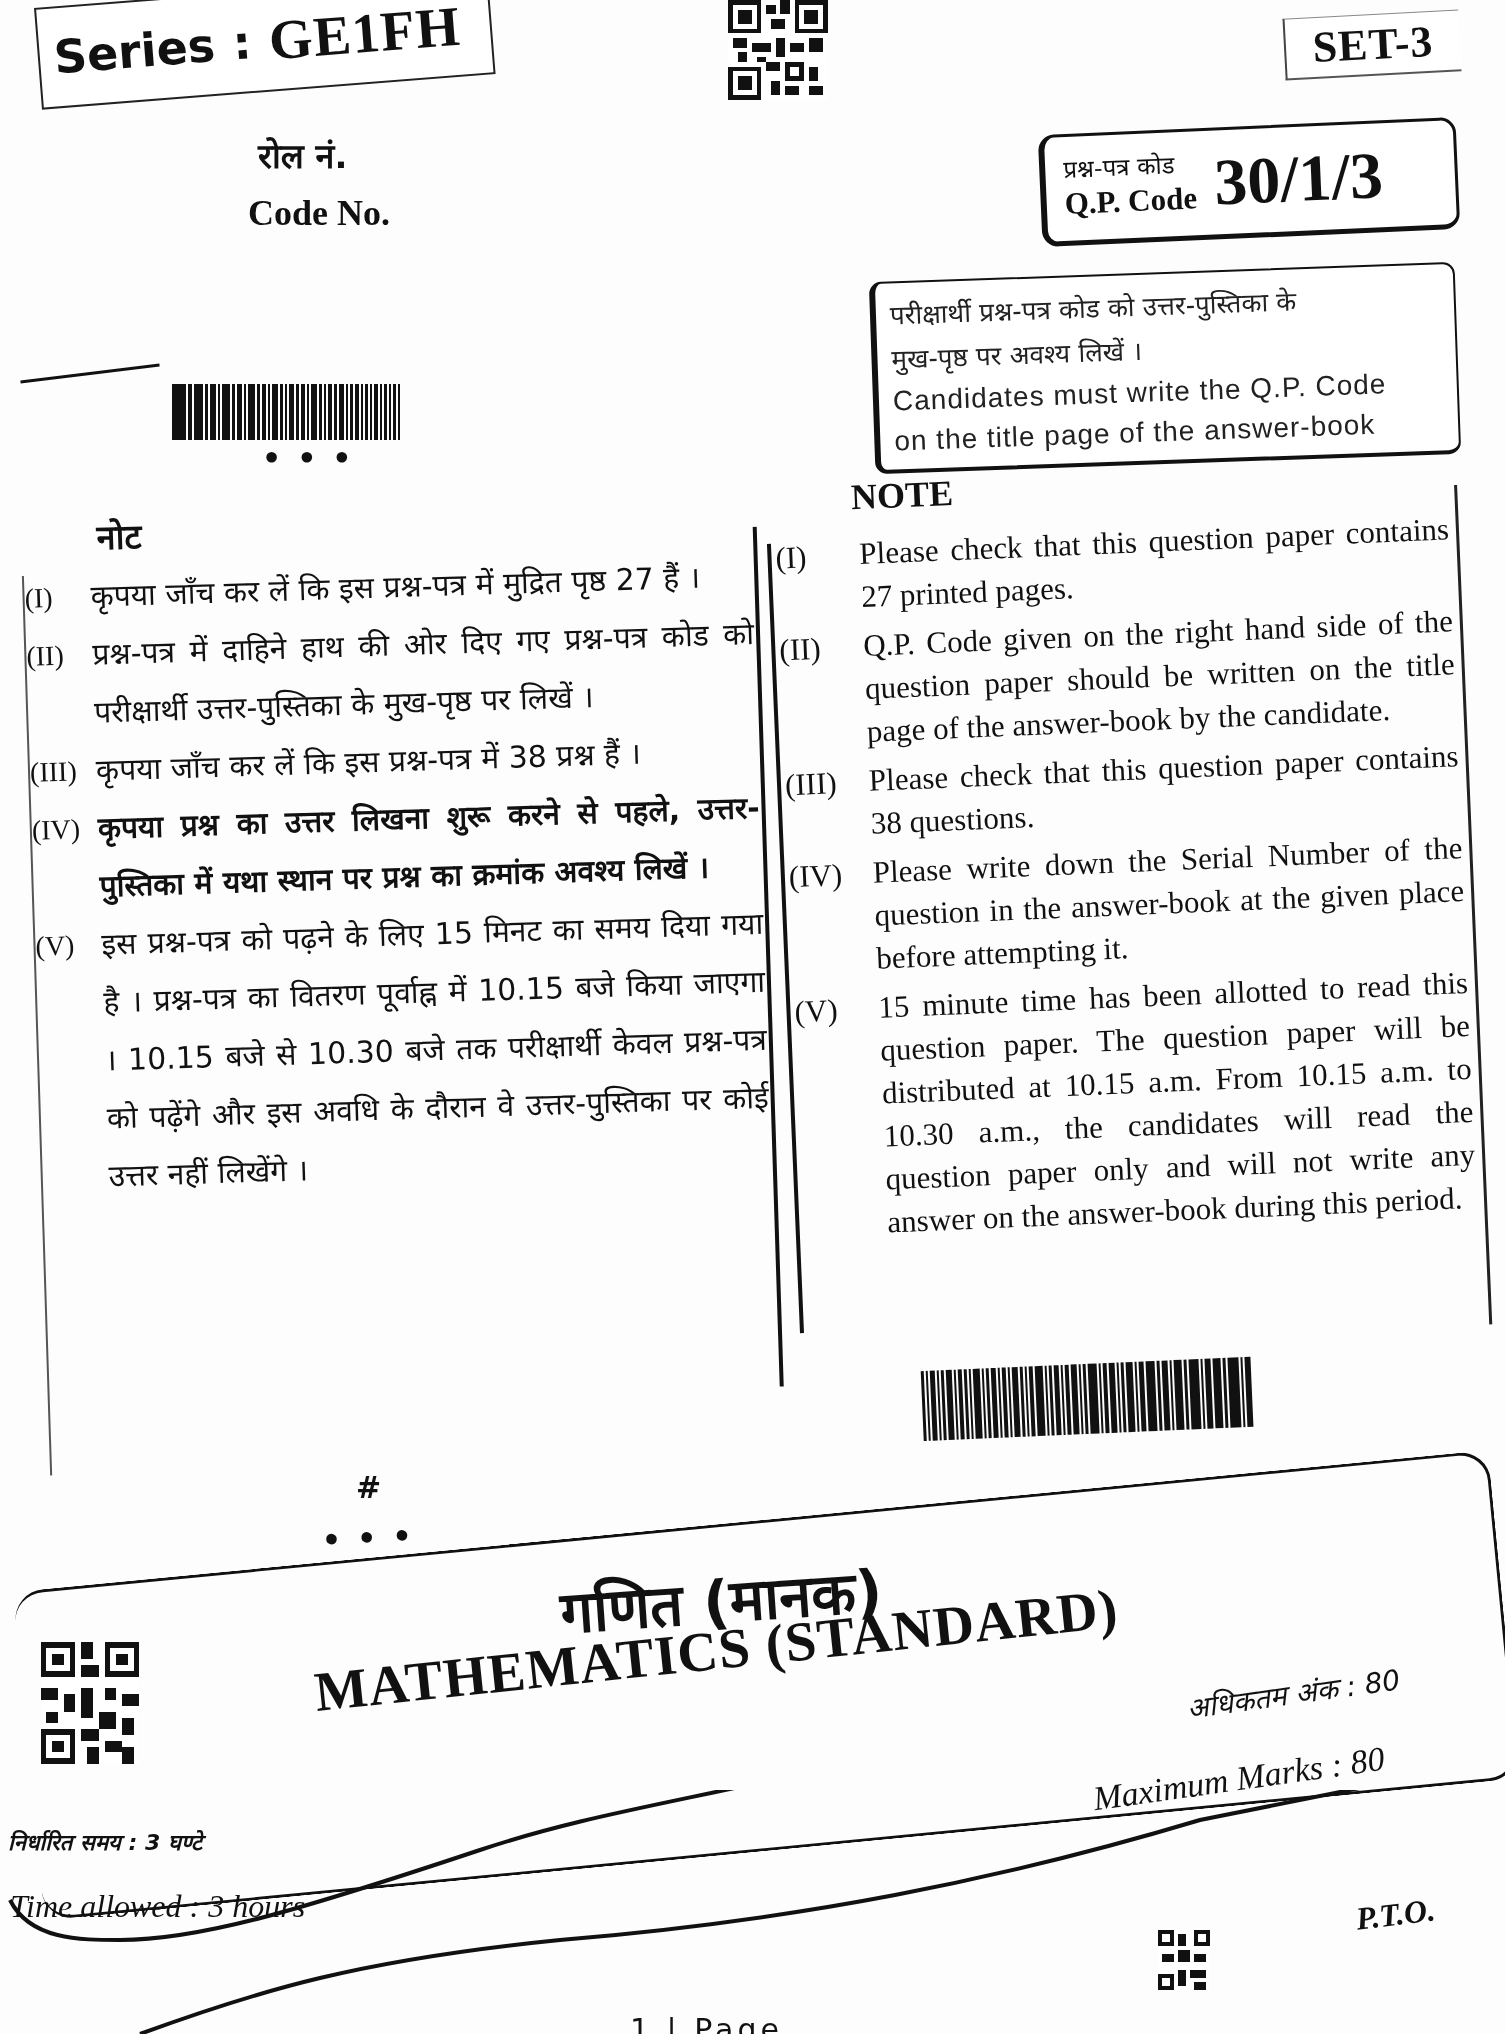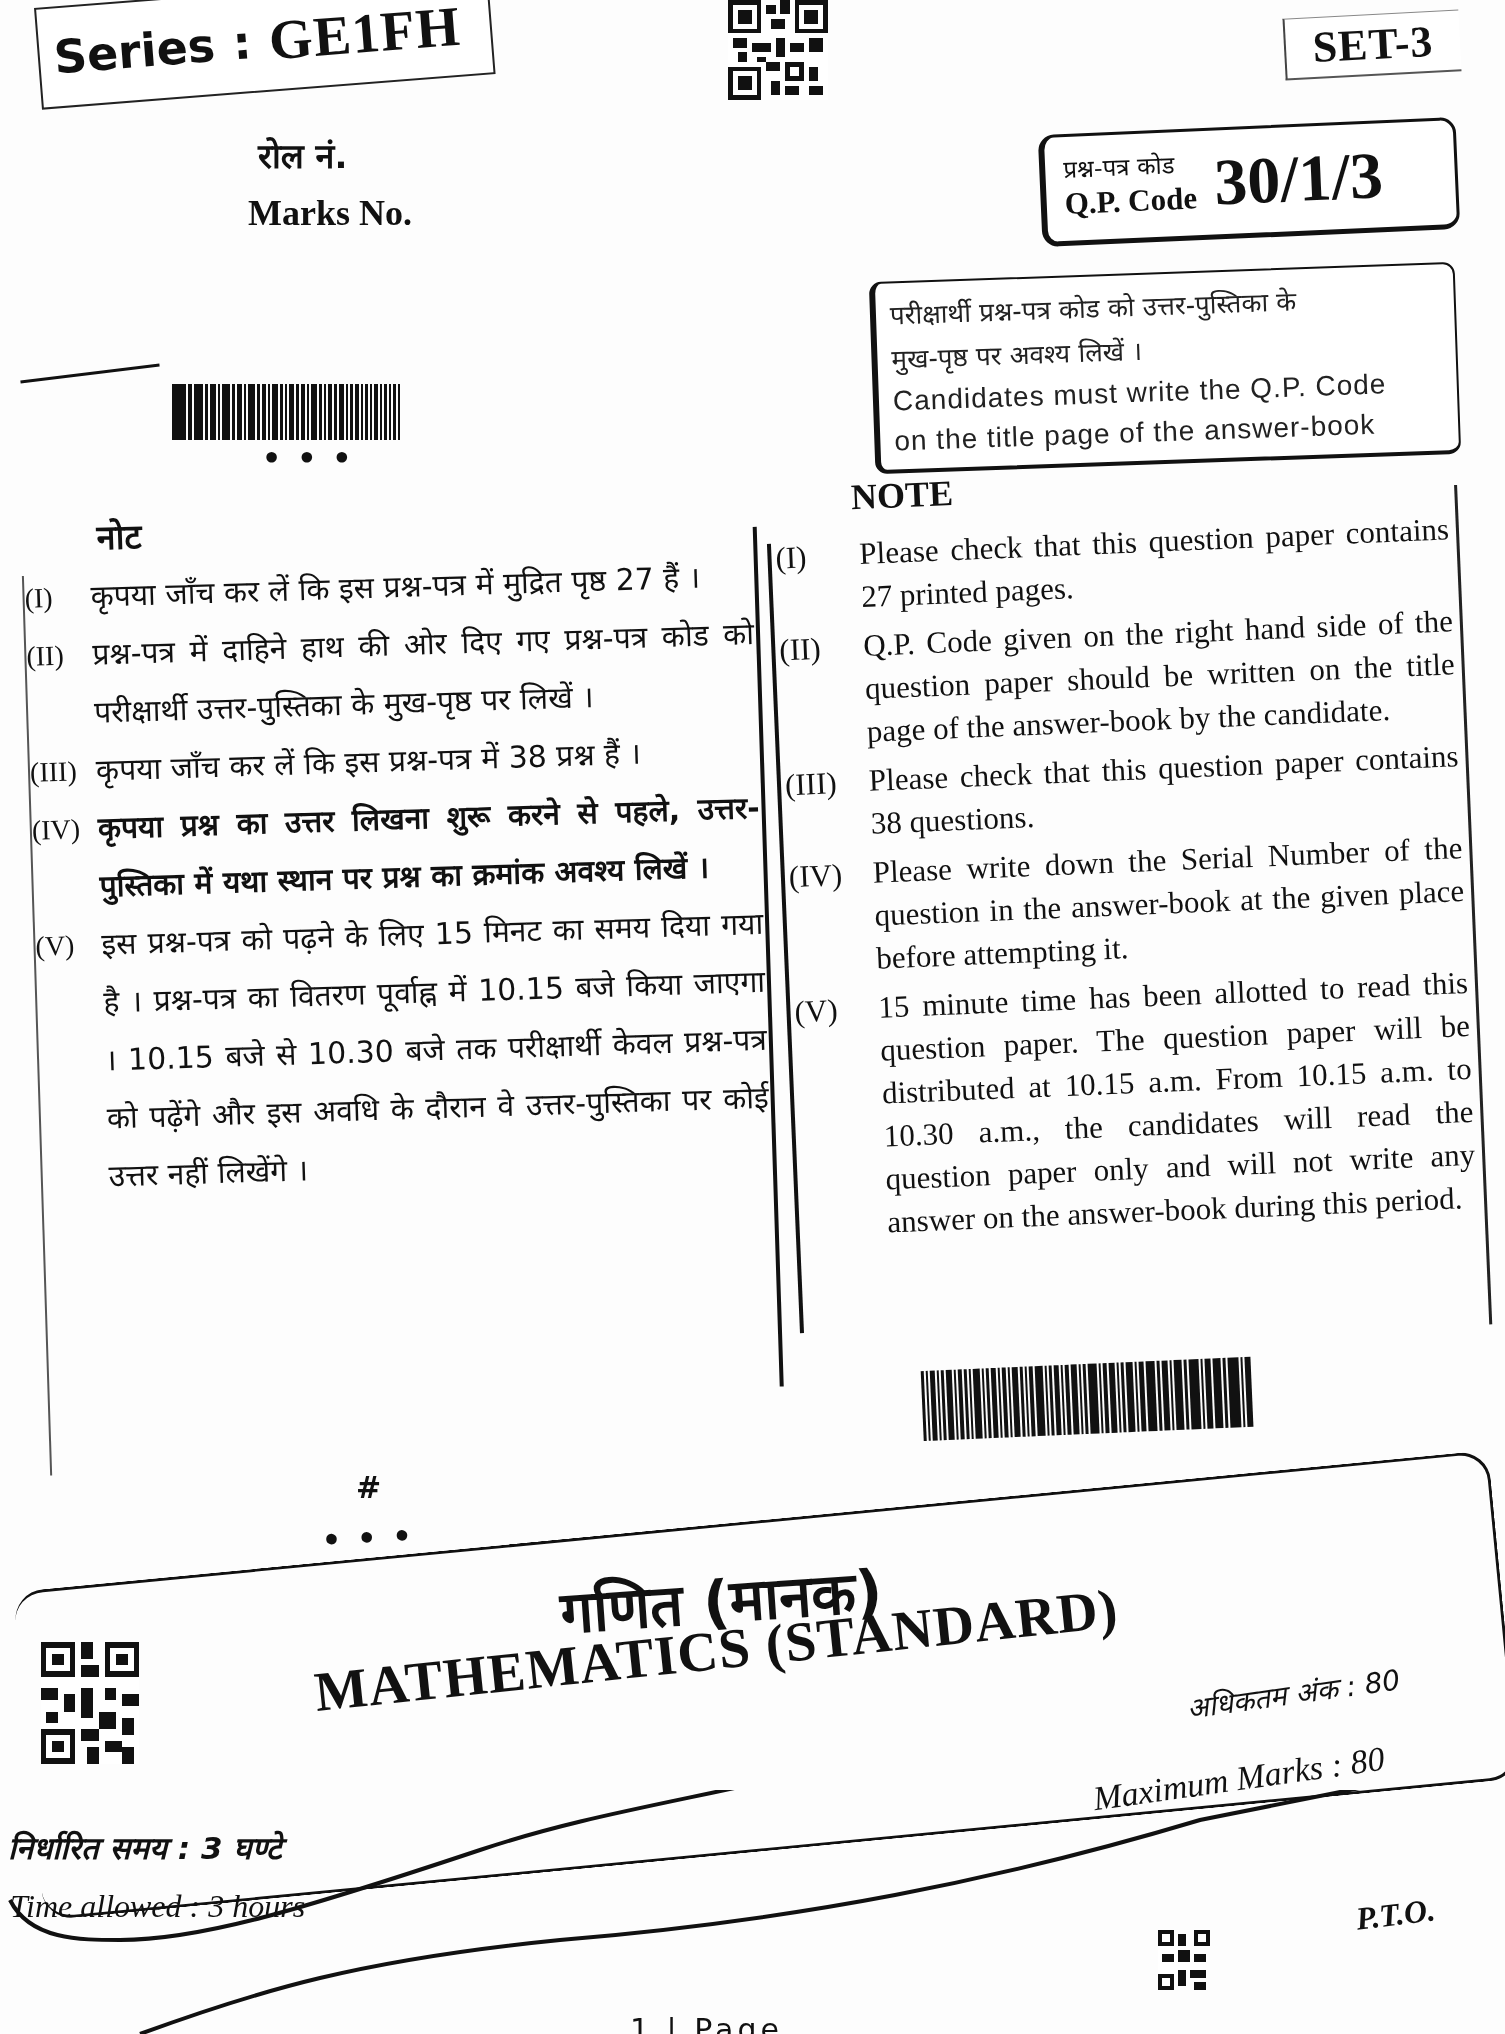--- a/index.html
+++ b/index.html
@@ -104,21 +104,21 @@
     
     .subject-band {
       position: absolute; left: 6px; top: 1450px; width: 1482px; height: 330px;
       border-top: 3px solid #111; border-right: 3px solid #111; border-bottom: 3px solid #111;
       border-radius: 30px; transform: rotate(-5.5deg); transform-origin: right top;
     }
     .subject-hi { position: absolute; left: 560px; top: 1560px; font-family: "DejaVu Sans", sans-serif; font-weight: bold; font-size: 58px; transform: rotate(-4deg); }
     .subject-en { position: absolute; left: 318px; top: 1660px; font-family: "Liberation Serif", serif; font-weight: bold; font-size: 56px; transform: rotate(-6deg); transform-origin: left bottom; letter-spacing: 1px; }
     .marks-hi { position: absolute; left: 1186px; top: 1674px; font-family: "DejaVu Sans", sans-serif; font-style: italic; font-size: 28px; transform: rotate(-8deg); }
     .marks-en { position: absolute; left: 1092px; top: 1760px; font-family: "Liberation Serif", serif; font-style: italic; font-size: 34px; transform: rotate(-8deg); }
-    .time-hi { position: absolute; left: 8px; top: 1826px; font-family: "DejaVu Sans", sans-serif; font-style: italic; font-weight: bold; font-size: 31px; }
+    .time-hi { position: absolute; left: 8px; top: 1826px; font-family: "DejaVu Sans", sans-serif; font-style: italic; font-weight: bold; font-size: 22px; }
     .time-en { position: absolute; left: 10px; top: 1888px; font-family: "Liberation Serif", serif; font-style: italic; font-size: 32px; }
     .pto { position: absolute; left: 1356px; top: 1896px; font-family: "Liberation Serif", serif; font-weight: bold; font-style: italic; font-size: 32px; transform: rotate(-7deg); }
 
     .wave { position: absolute; left: 0; top: 1790px; width: 1505px; height: 244px; }
     .footer-page { position: absolute; left: 630px; top: 2012px; font-family: "DejaVu Sans", sans-serif; font-size: 30px; letter-spacing: 4px; }
   </style>
 </head>
 <body>
 
 <div class="page">
@@ -161,21 +161,21 @@
           <rect x="6" y="12" width="2" height="1"></rect>
       </g>
     </svg>
   </div>
 
   <div class="set-box">
     <span class="set-text">SET-3</span>
   </div>
 
   <div class="roll-hi">रोल नं.</div>
-  <div class="roll-en">Marks No.</div>
+  <div class="roll-en">Code No.</div>
 
   <div class="qp-box">
     <div class="qp-labels">
       <span class="qp-hi">प्रश्न-पत्र कोड</span>
       <span class="qp-en">Q.P. Code</span>
     </div>
     <span class="qp-num">30/1/3</span>
   </div>
 
   <div class="cand-box">

